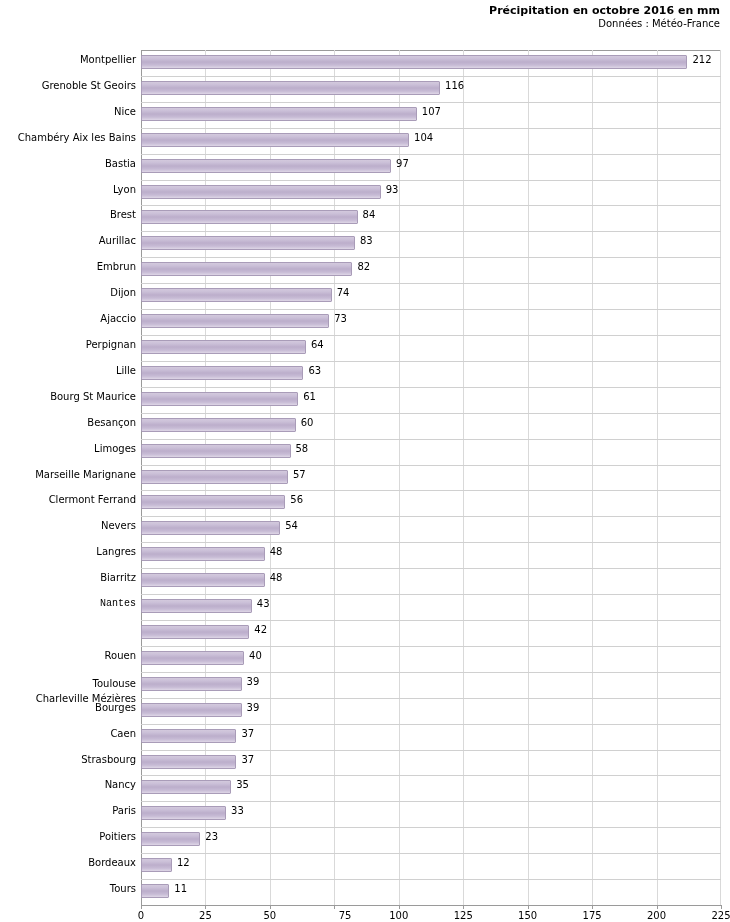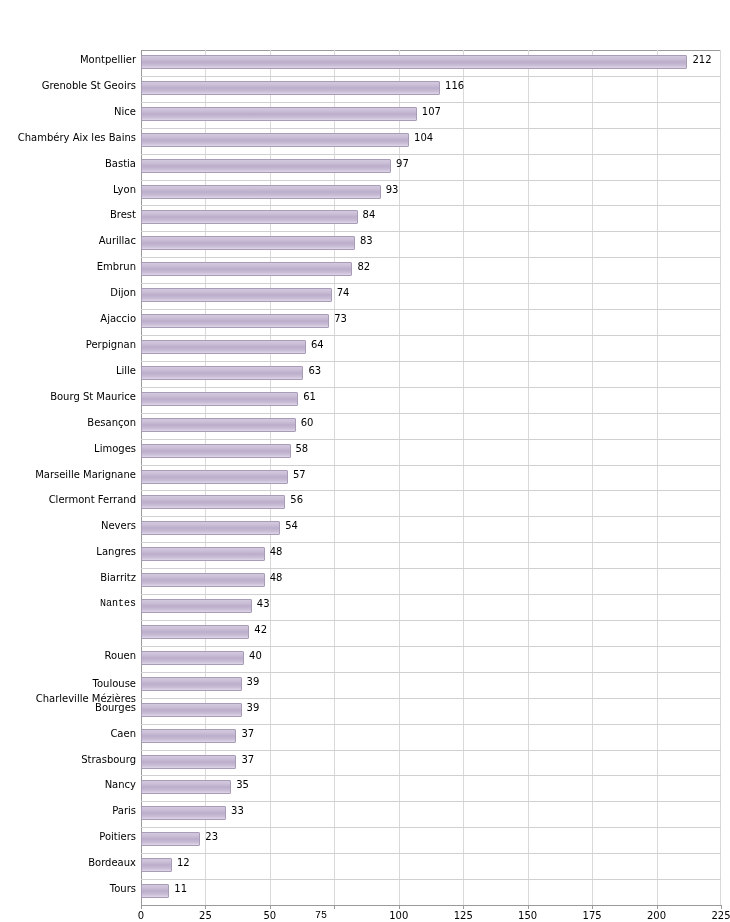--- a/index.html
+++ b/index.html
@@ -155,20 +155,24 @@
     text-align: center;
     transform: translateX(-50%);
     white-space: nowrap;
   }
 </style>
 </head>
 <body>
 
 <div id="chart-root">
 
+  <div class="title-block">
+    <div class="chart-title">Précipitation en octobre 2016 en mm</div>
+    <div class="chart-subtitle">Données : Météo-France</div>
+  </div>
 
   <div class="cat-axis" id="cat-axis">
       <div class="cat-label" style="top: 4px;">Montpellier</div>
       <div class="cat-label" style="top: 29.9091px;">Grenoble St Geoirs</div>
       <div class="cat-label" style="top: 55.8182px;">Nice</div>
       <div class="cat-label" style="top: 81.7273px;">Chambéry Aix les Bains</div>
       <div class="cat-label" style="top: 107.636px;">Bastia</div>
       <div class="cat-label" style="top: 133.545px;">Lyon</div>
       <div class="cat-label" style="top: 159.455px;">Brest</div>
       <div class="cat-label" style="top: 185.364px;">Aurillac</div>
@@ -385,21 +389,21 @@
   <div class="x-axis">
     <div class="x-axis-line"></div>
     <div id="xticks">
         <div class="x-tick" style="left: 0px;"></div>
         <div class="x-tick-label" style="left: 0px;">0</div>
         <div class="x-tick" style="left: 64.4444px;"></div>
         <div class="x-tick-label" style="left: 64.4444px;">25</div>
         <div class="x-tick" style="left: 128.889px;"></div>
         <div class="x-tick-label" style="left: 128.889px;">50</div>
         <div class="x-tick" style="left: 193.333px;"></div>
-        <div class="x-tick-label" style="left: 180px; font-family: Liberation Mono, monospace;">75</div>
+        <div class="x-tick-label" style="left: 204px;">75</div>
         <div class="x-tick" style="left: 257.778px;"></div>
         <div class="x-tick-label" style="left: 257.778px;">100</div>
         <div class="x-tick" style="left: 322.222px;"></div>
         <div class="x-tick-label" style="left: 322.222px;">125</div>
         <div class="x-tick" style="left: 386.667px;"></div>
         <div class="x-tick-label" style="left: 386.667px;">150</div>
         <div class="x-tick" style="left: 451.111px;"></div>
         <div class="x-tick-label" style="left: 451.111px;">175</div>
         <div class="x-tick" style="left: 515.556px;"></div>
         <div class="x-tick-label" style="left: 515.556px;">200</div>

